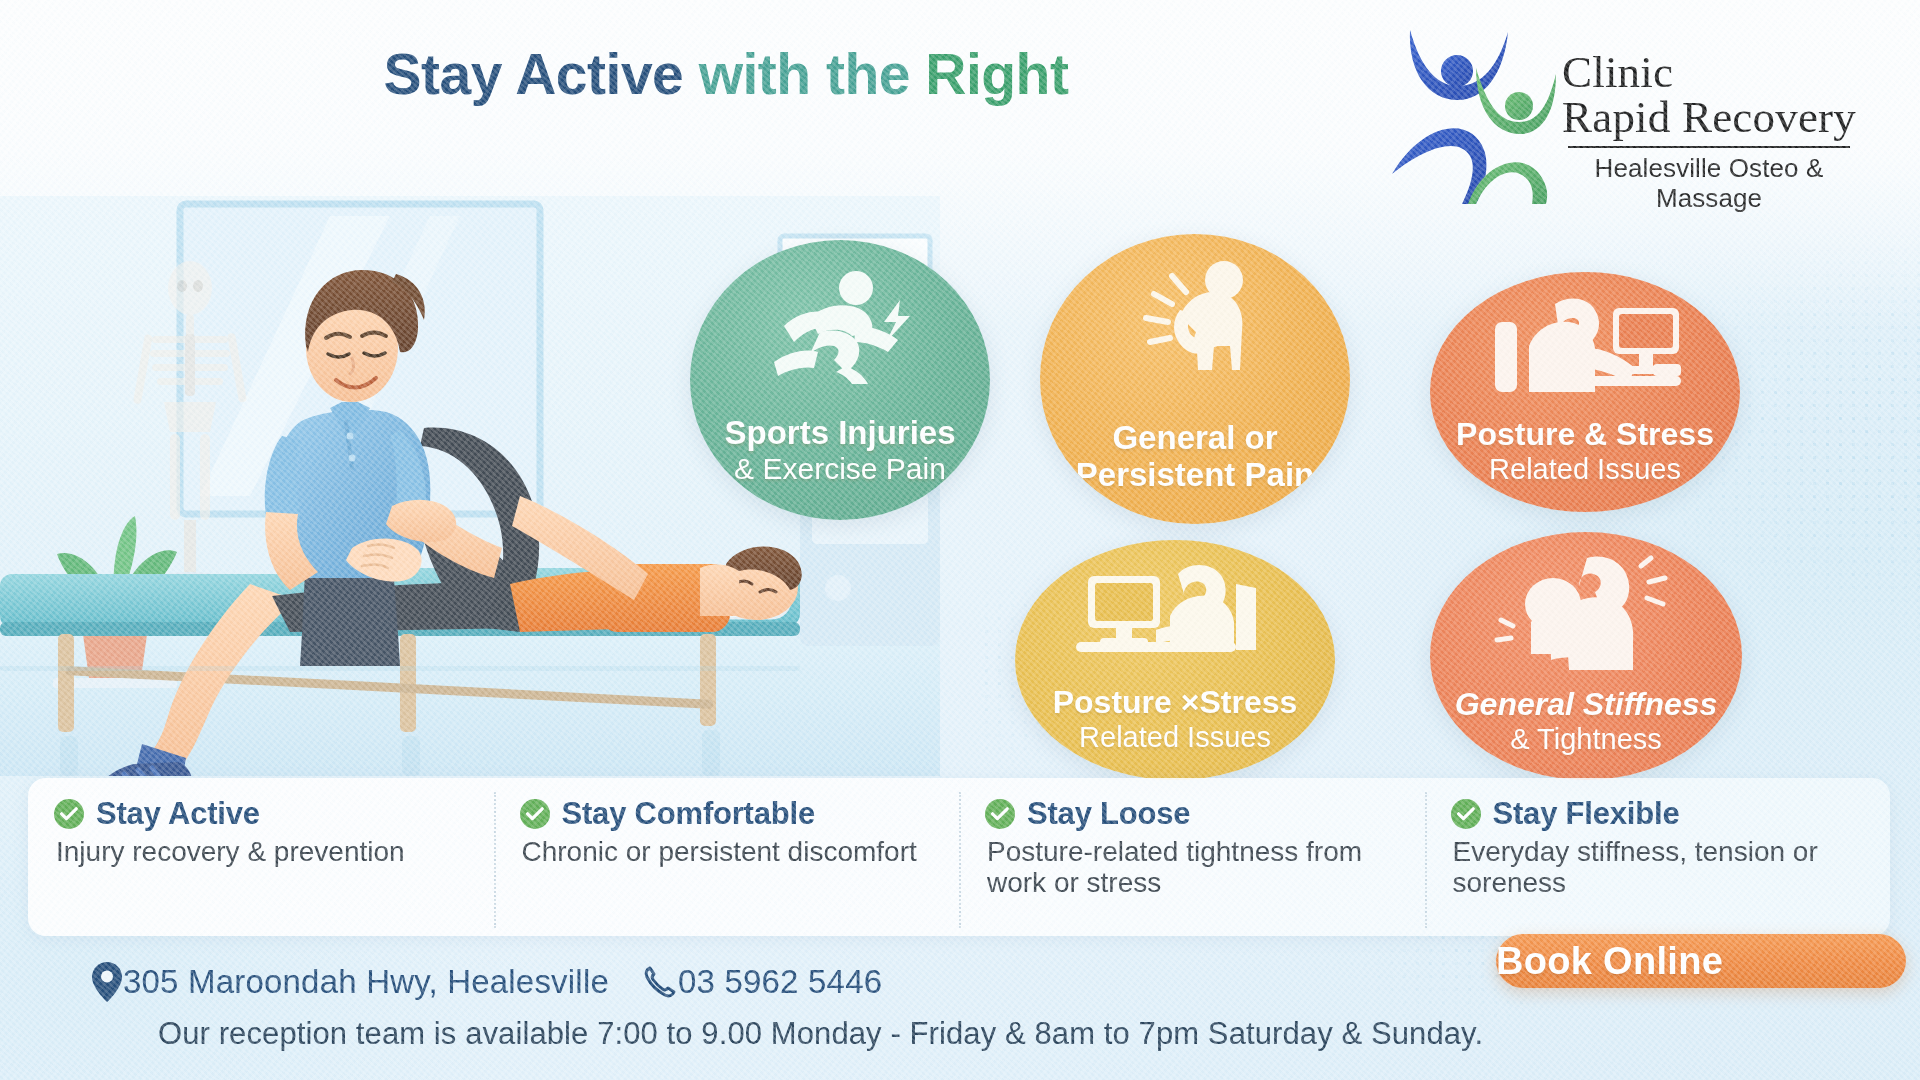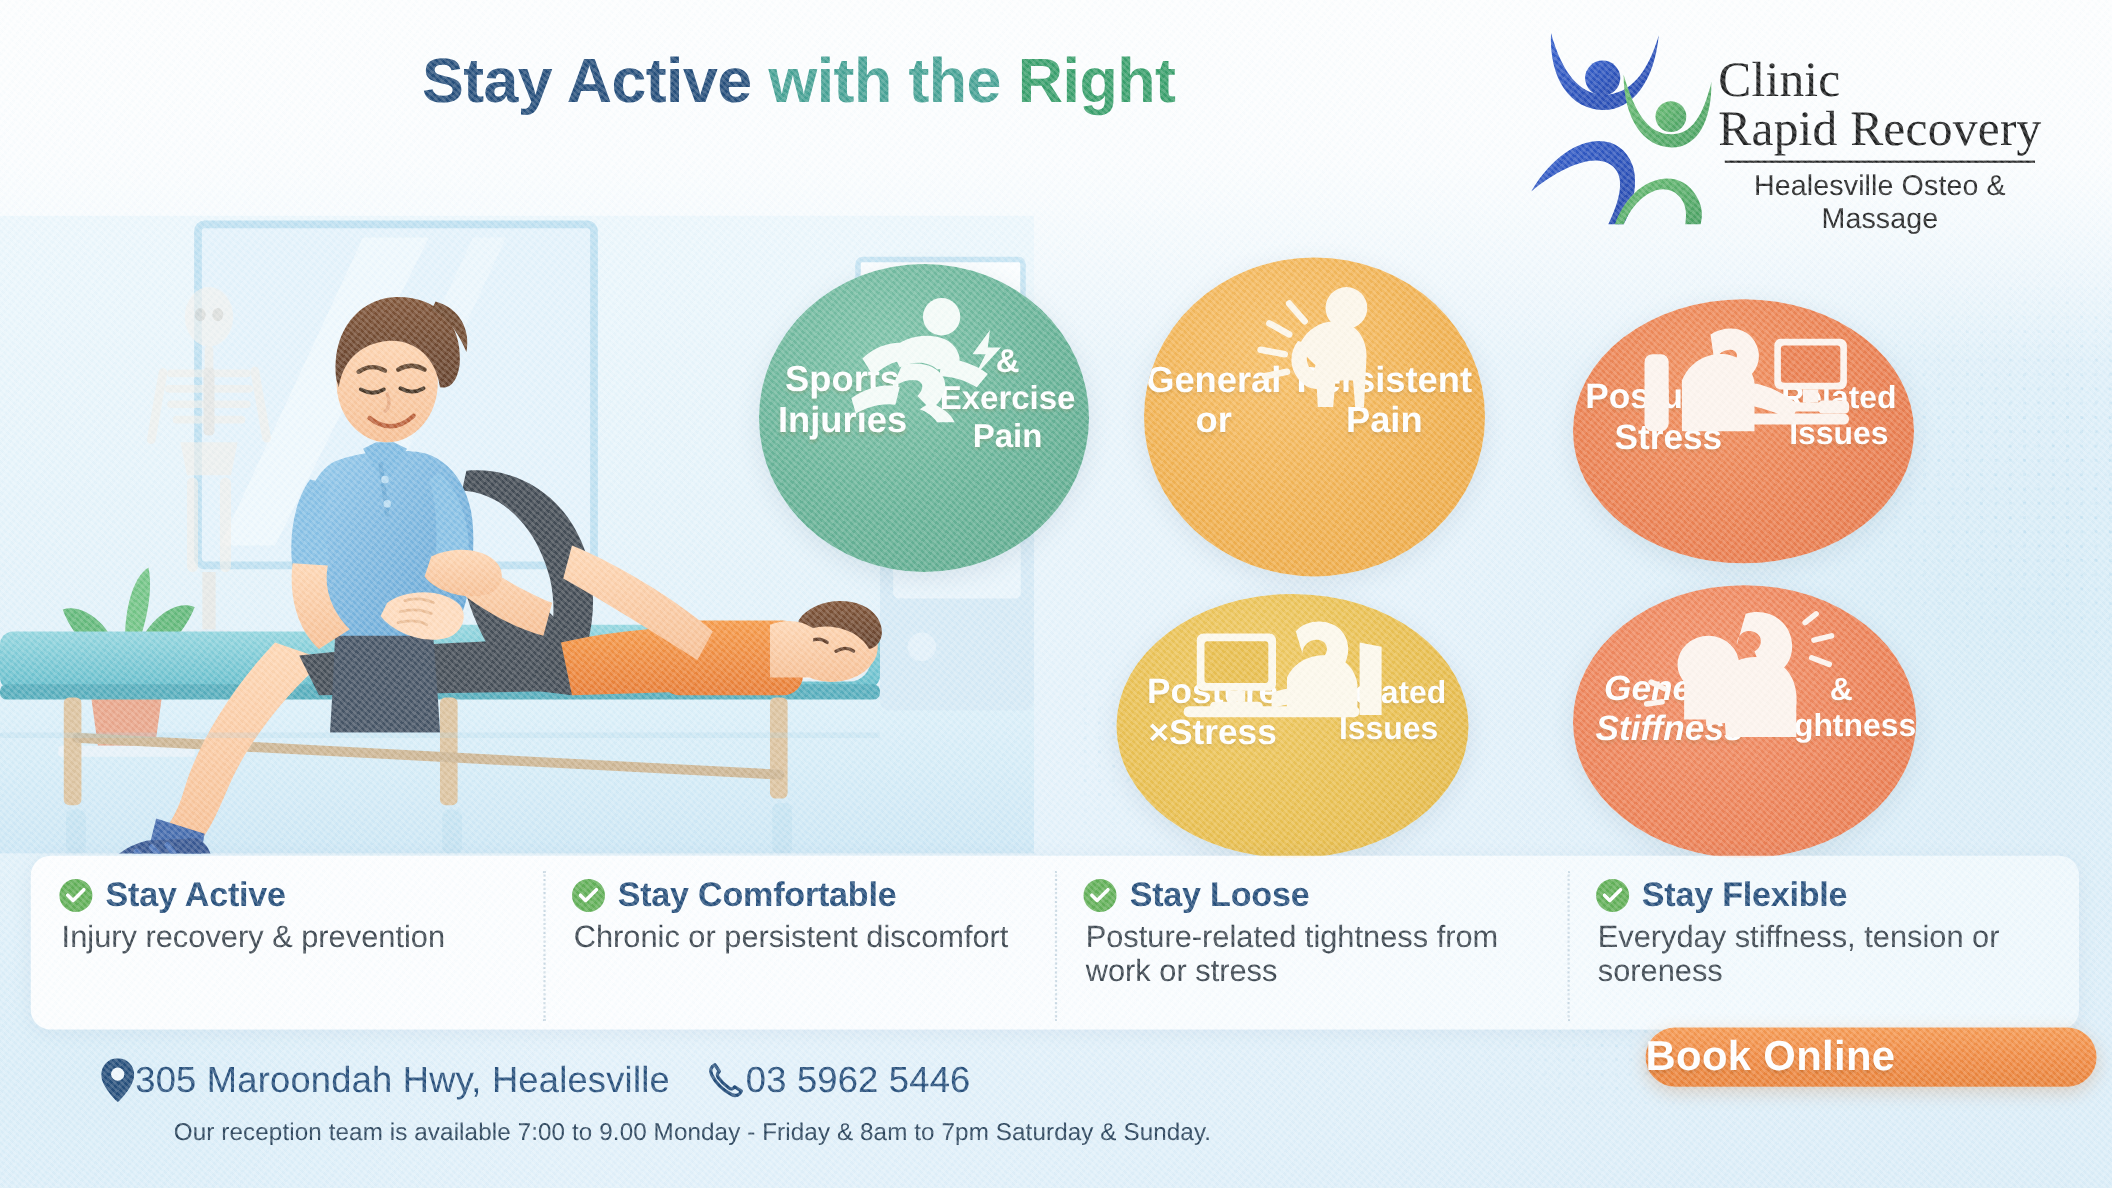--- a/index.html
+++ b/index.html
@@ -86,31 +86,31 @@
 
   
   #illustration{
     position:absolute; left:0; top:196px; width:940px; height:580px;
   }
 
   
   .blob{
     position:absolute;
     border-radius:50%;
-    display:flex; flex-direction:row; align-items:center; justify-content:flex-end;
+    display:flex; flex-direction:column; align-items:center; justify-content:flex-end;
     text-align:center;
     color:#fff;
     box-shadow:0 6px 22px rgba(60,90,110,.14);
     overflow:hidden;
   }
   .blob .blob-icon{
     position:absolute; left:50%; transform:translateX(-50%);
   }
   .blob .l1{ font-weight:700; text-shadow:0 2px 3px rgba(120,80,20,.22); }
-  .blob .l2{ font-weight:700; text-shadow:0 2px 3px rgba(120,80,20,.20); }
+  .blob .l2{ font-weight:400; text-shadow:0 2px 3px rgba(120,80,20,.20); }
 
   #blob-sports{
     left:690px; top:240px; width:300px; height:280px;
     background:radial-gradient(circle at 38% 28%, #77bfa3 0%, #5fae90 55%, #55a385 100%);
     padding-bottom:34px;
   }
   #blob-sports .l1{ font-size:33px; }
   #blob-sports .l2{ font-size:30px; }
 
   #blob-chronic{
@@ -176,21 +176,21 @@
   #footer-contact{
     position:absolute; left:92px; top:962px;
     display:flex; align-items:center; gap:34px;
   }
   .contact-item{ display:flex; align-items:center; gap:1px; }
   .contact-text{ font-size:33px; color:#1b4573; letter-spacing:.2px; }
   .pin-icon, .phone-icon{ display:block; }
 
   #footer-hours{
     position:absolute; left:158px; top:1016px;
-    font-size:22px; color:#203a52; letter-spacing:.1px;
+    font-size:31px; color:#203a52; letter-spacing:.1px;
   }
 
   #book-button{
     position:absolute; left:1496px; top:934px;
     width:410px; height:54px;
     border-radius:34px;
     background:linear-gradient(180deg,#f59347 0%, #ef8337 55%, #e87b2e 100%);
     border:none;
     display:flex; align-items:center; justify-content:flex-start;
     box-shadow:0 5px 16px rgba(200,110,40,.30);

